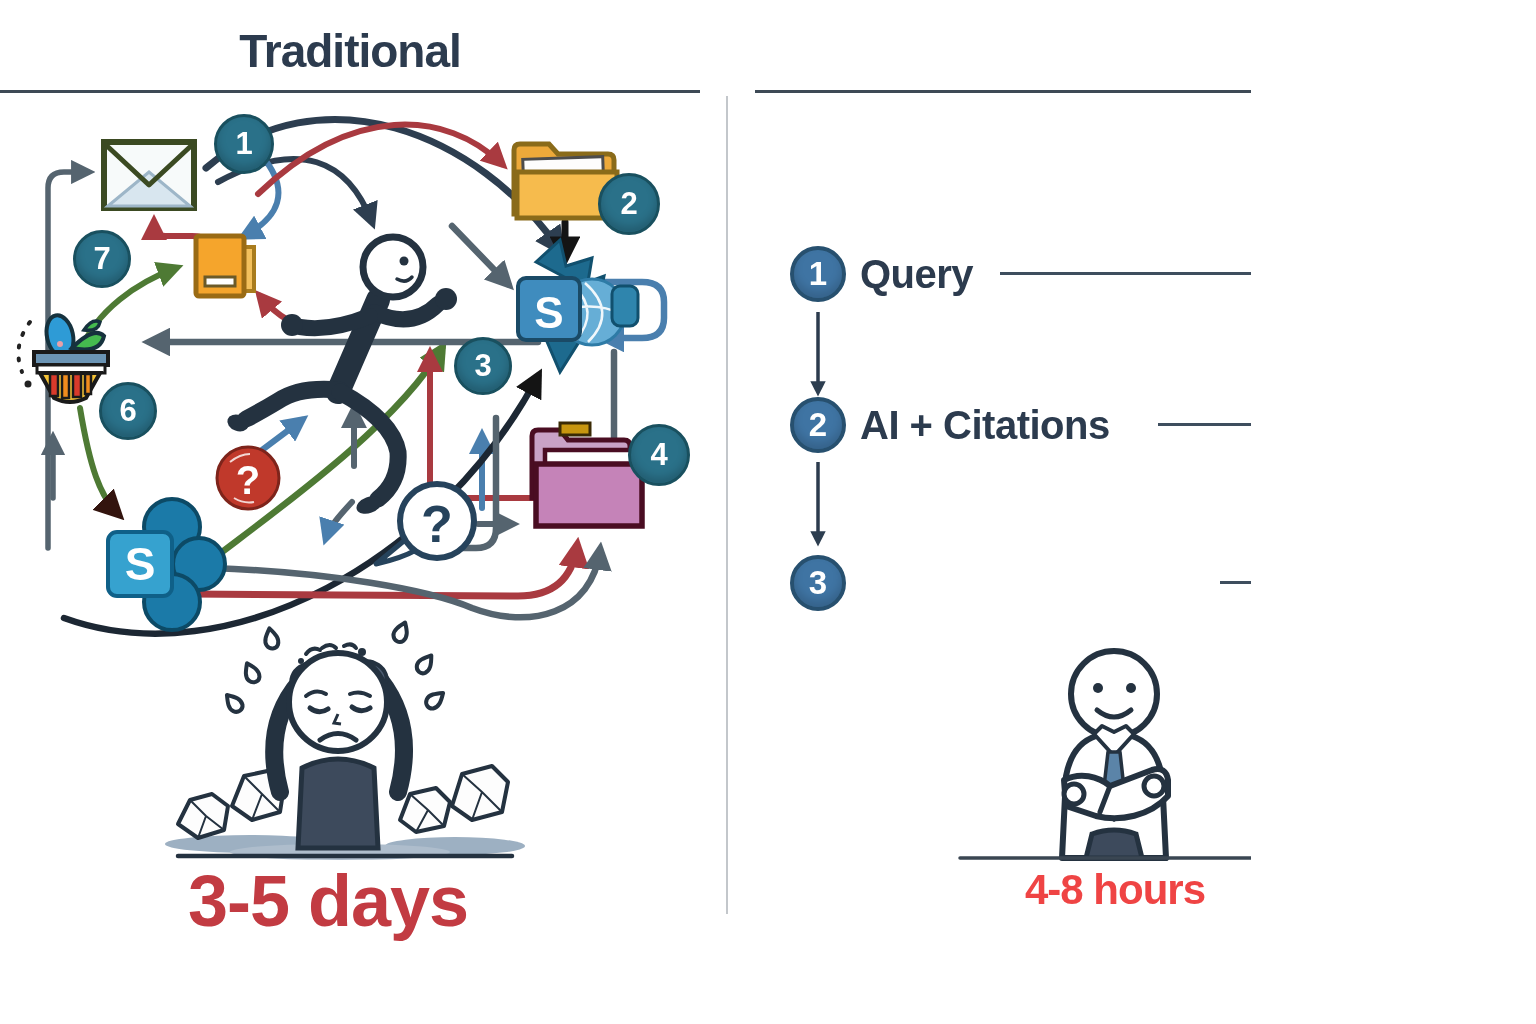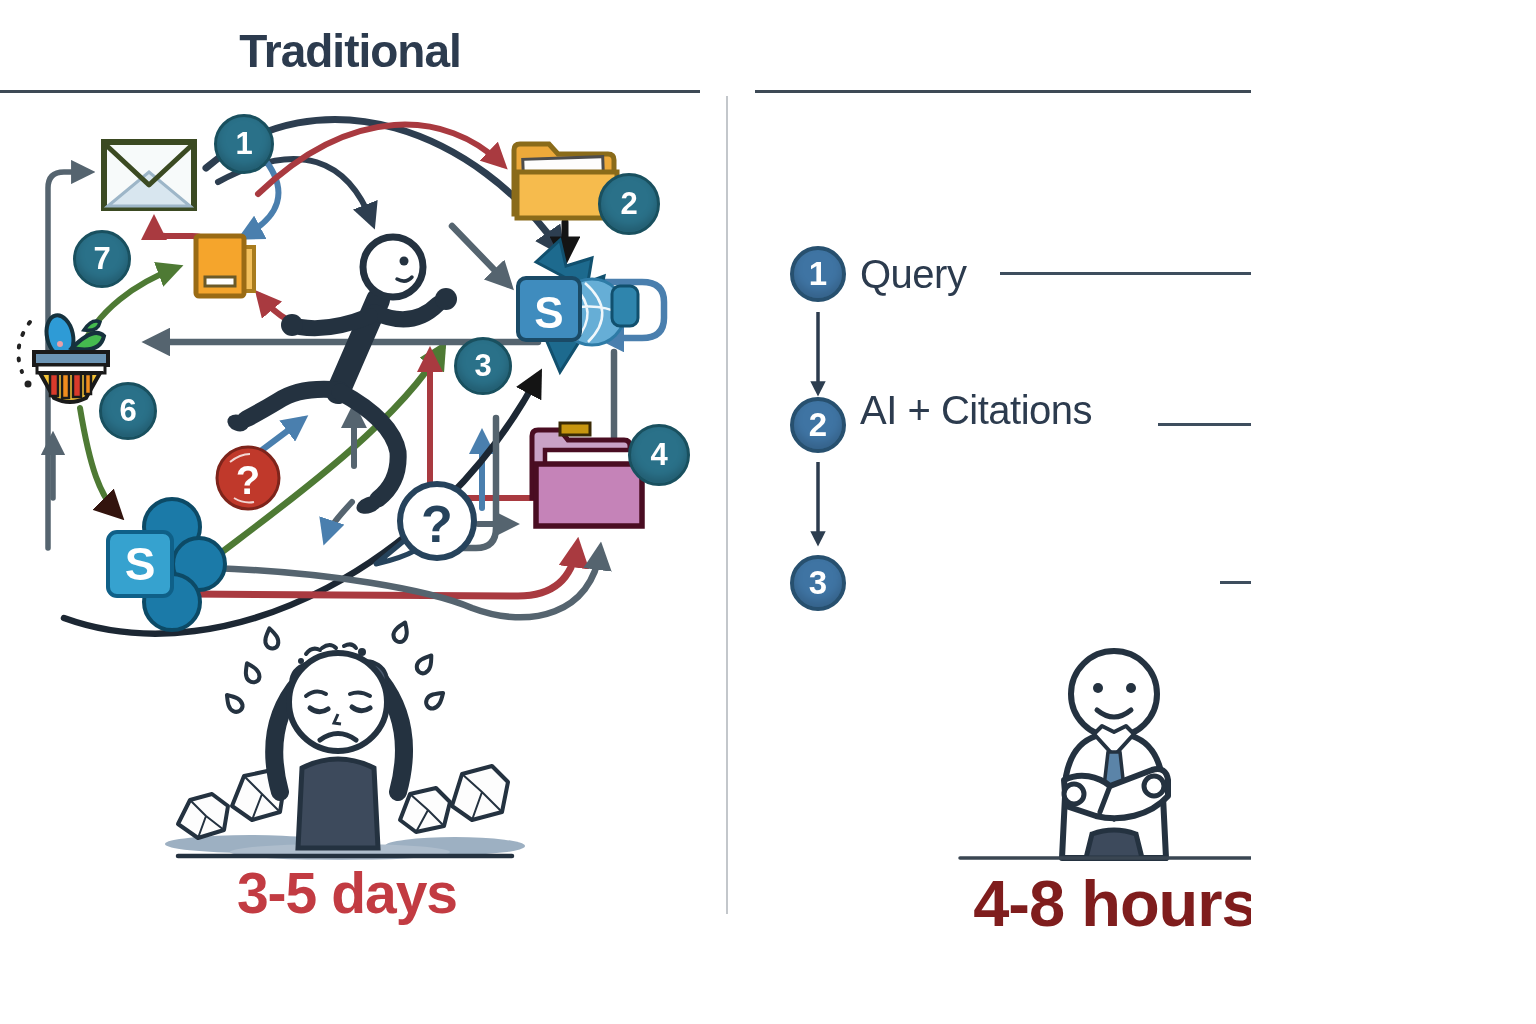--- a/index.html
+++ b/index.html
@@ -15,25 +15,25 @@
   .u-right{left:755px;width:716px;}
   .divider{position:absolute;left:726px;top:96px;width:2px;height:818px;background:#c3c7cb;}
   .badge{position:absolute;border-radius:50%;background:#2a7189;border:3px solid #19505f;
          color:#ffffff;font-weight:bold;display:flex;align-items:center;justify-content:center;
          font-size:31px;box-shadow:inset 0 -5px 8px rgba(0,0,0,.18);}
   .step-circle{position:absolute;left:790px;width:56px;height:56px;border-radius:50%;
          background:#3f74a3;border:4px solid #27506f;box-sizing:border-box;color:#fff;
          font-weight:bold;font-size:33px;display:flex;align-items:center;justify-content:center;
          box-shadow:inset 0 -6px 8px rgba(0,0,0,.15);}
   .step-label{position:absolute;left:860px;height:48px;line-height:48px;font-size:40px;
-         font-weight:normal;color:#2c3b4e;letter-spacing:-0.5px;white-space:nowrap;}
+         font-weight:bold;color:#2c3b4e;letter-spacing:-0.5px;white-space:nowrap;}
   .step-line{position:absolute;height:3px;background:#3e4e5e;}
   .time-label{position:absolute;text-align:center;font-weight:bold;letter-spacing:-1px;}
-  .tl-left{left:177px;width:340px;top:860px;font-size:57px;color:#c23b42;}
-  .tl-right{left:950px;width:330px;top:866px;font-size:65px;color:#7f1d1d;}
+  .tl-left{left:158px;width:340px;top:860px;font-size:72px;color:#c23b42;}
+  .tl-right{left:950px;width:330px;top:866px;font-size:42px;color:#ef4444;}
 </style>
 </head>
 <body>
 
 <div class="canvas">
 
   <div class="panel-title pt-left">Traditional</div>
   <div class="underline u-left"></div>
   <div class="underline u-right"></div>
   <div class="divider"></div>
@@ -243,21 +243,21 @@
   <div class="badge" style="left:454px;top:337px;width:52px;height:52px;">3</div>
   <div class="badge" style="left:628px;top:424px;width:56px;height:56px;">4</div>
   <div class="badge" style="left:99px;top:382px;width:52px;height:52px;">6</div>
   <div class="badge" style="left:73px;top:230px;width:52px;height:52px;">7</div>
 
   <div class="step-circle" style="top:246px;">1</div>
   <div class="step-label" style="top:250px;">Query</div>
   <div class="step-line" style="left:1000px;top:272px;width:452px;"></div>
 
   <div class="step-circle" style="top:397px;">2</div>
-  <div class="step-label" style="top:386px;">AI + Citations</div>
+  <div class="step-label" style="top:401px;">AI + Citations</div>
   <div class="step-line" style="left:1158px;top:423px;width:294px;"></div>
 
   <div class="step-circle" style="top:555px;">3</div>
   <div class="step-line" style="left:1220px;top:581px;width:222px;"></div>
 
   <div class="time-label tl-left">3-5 days</div>
   <div class="time-label tl-right">4-8 hours</div>
 
 </div>
 

